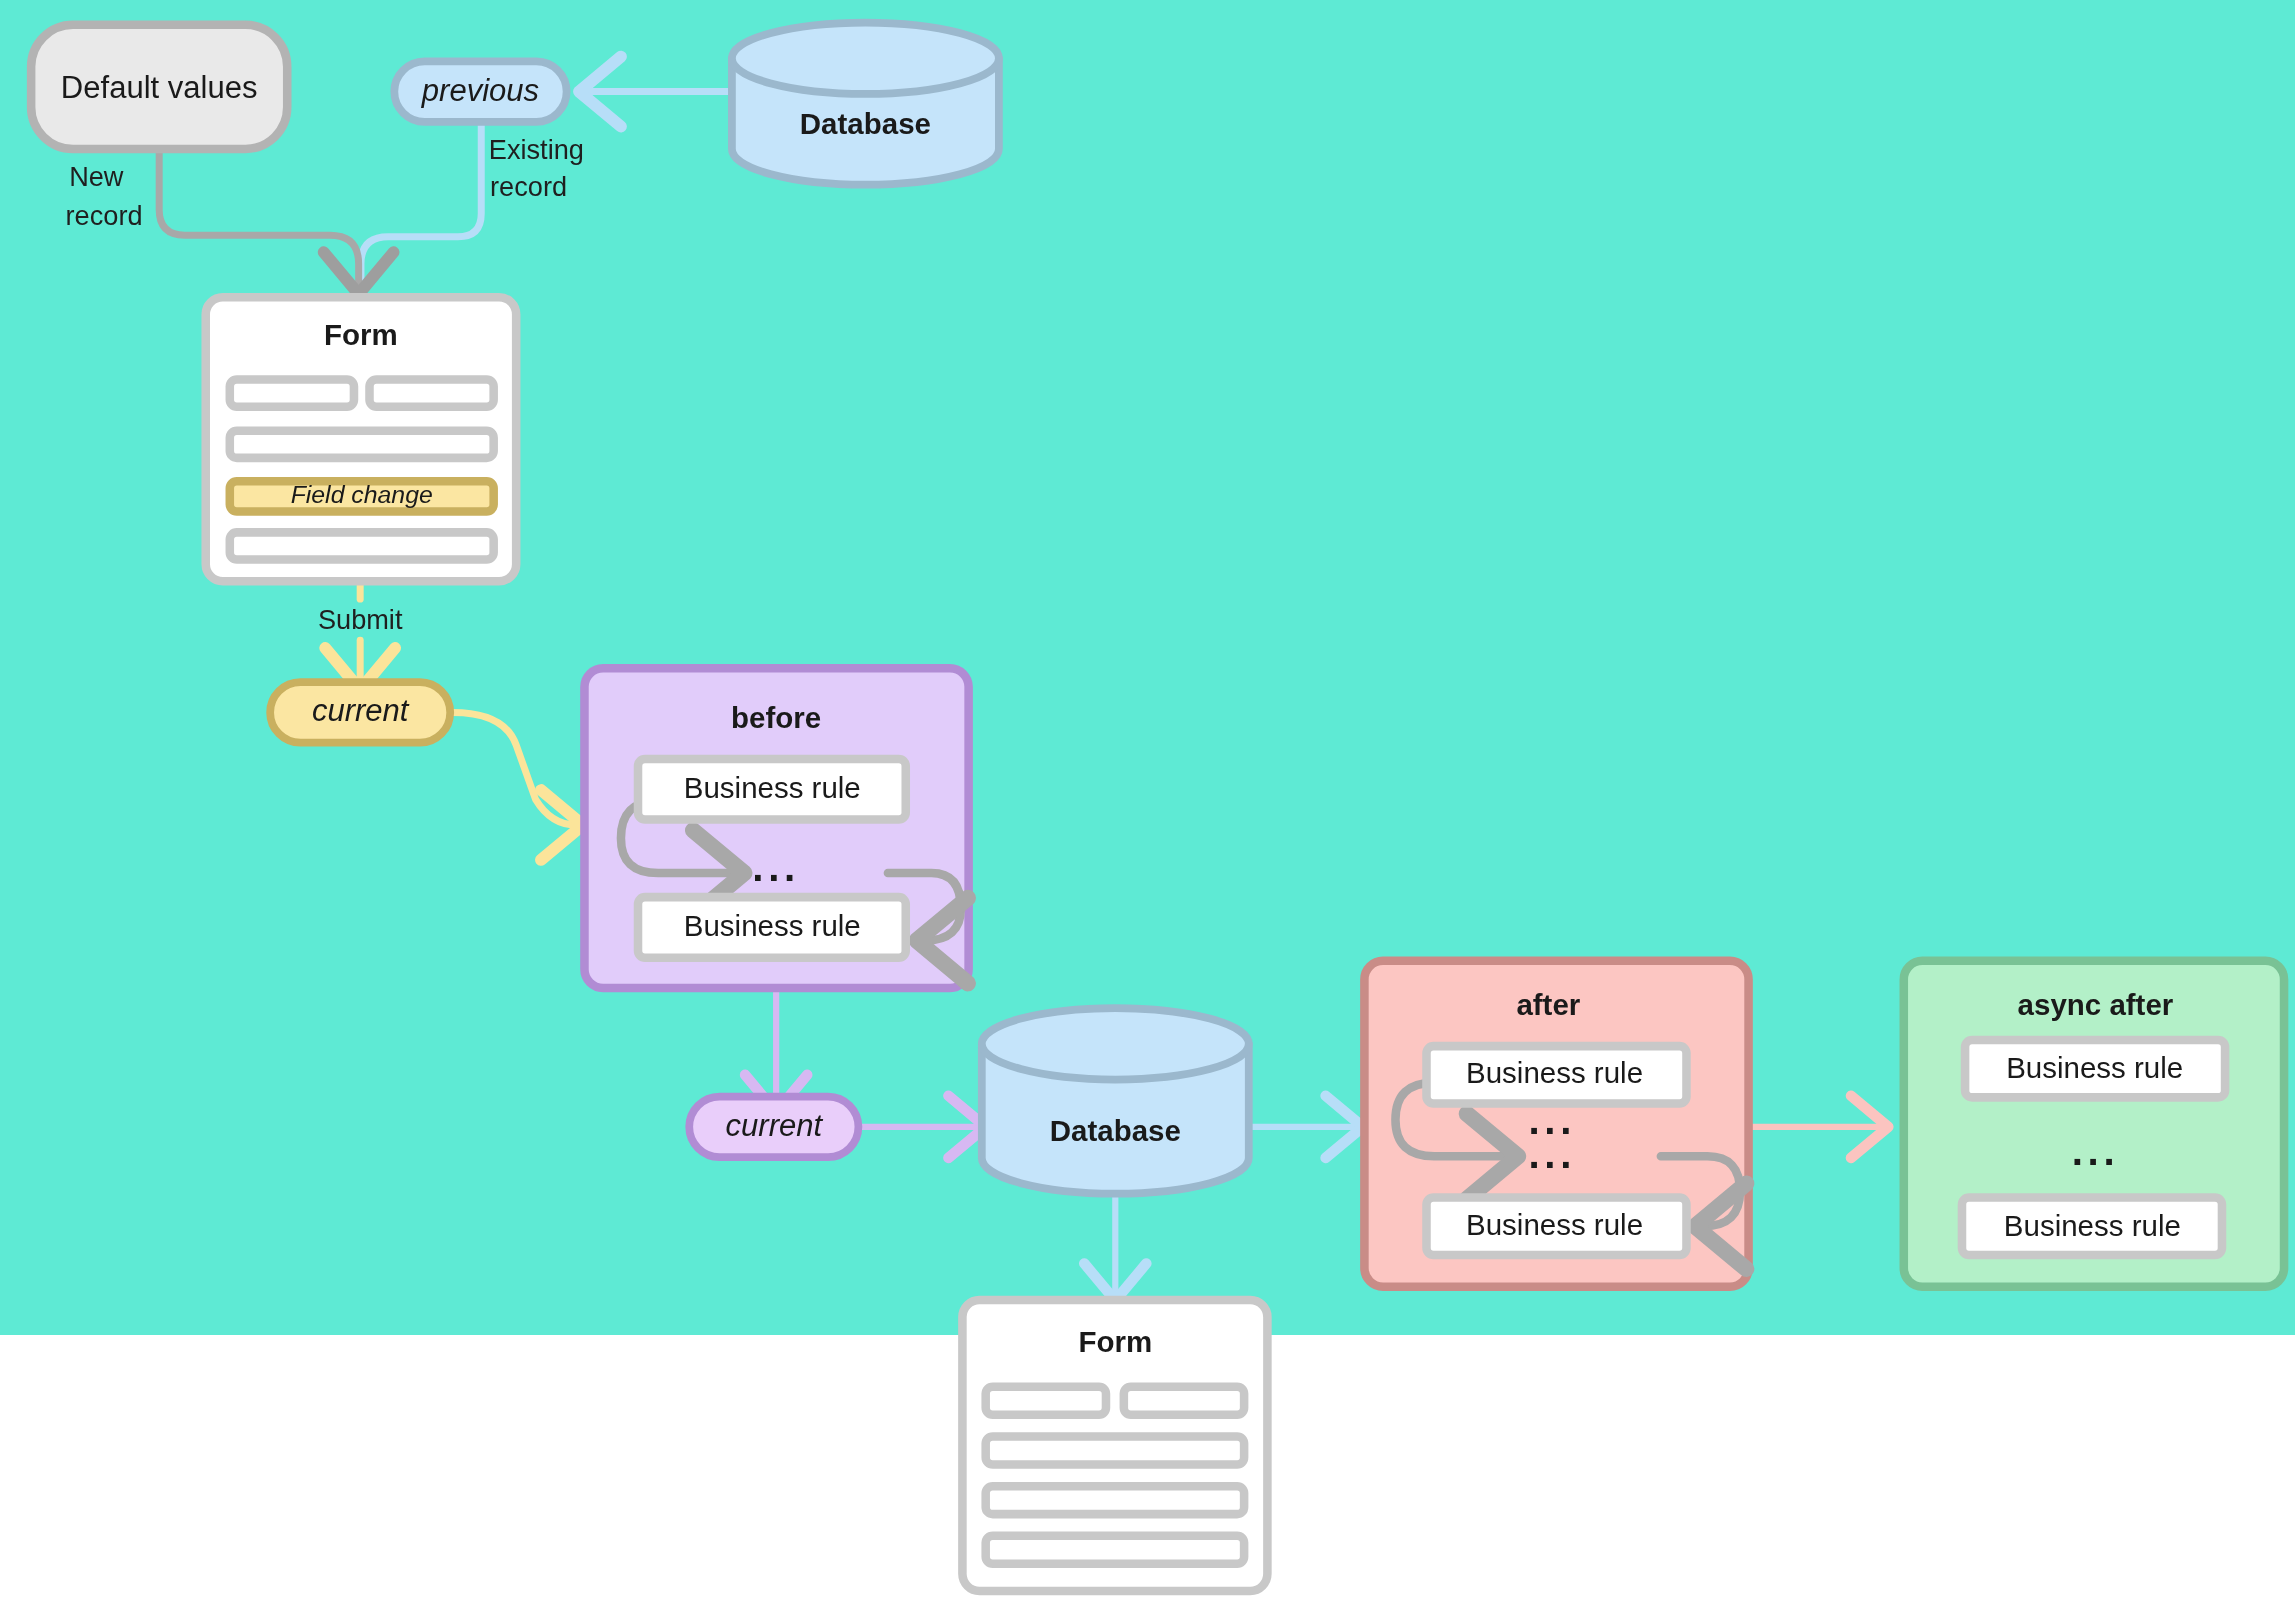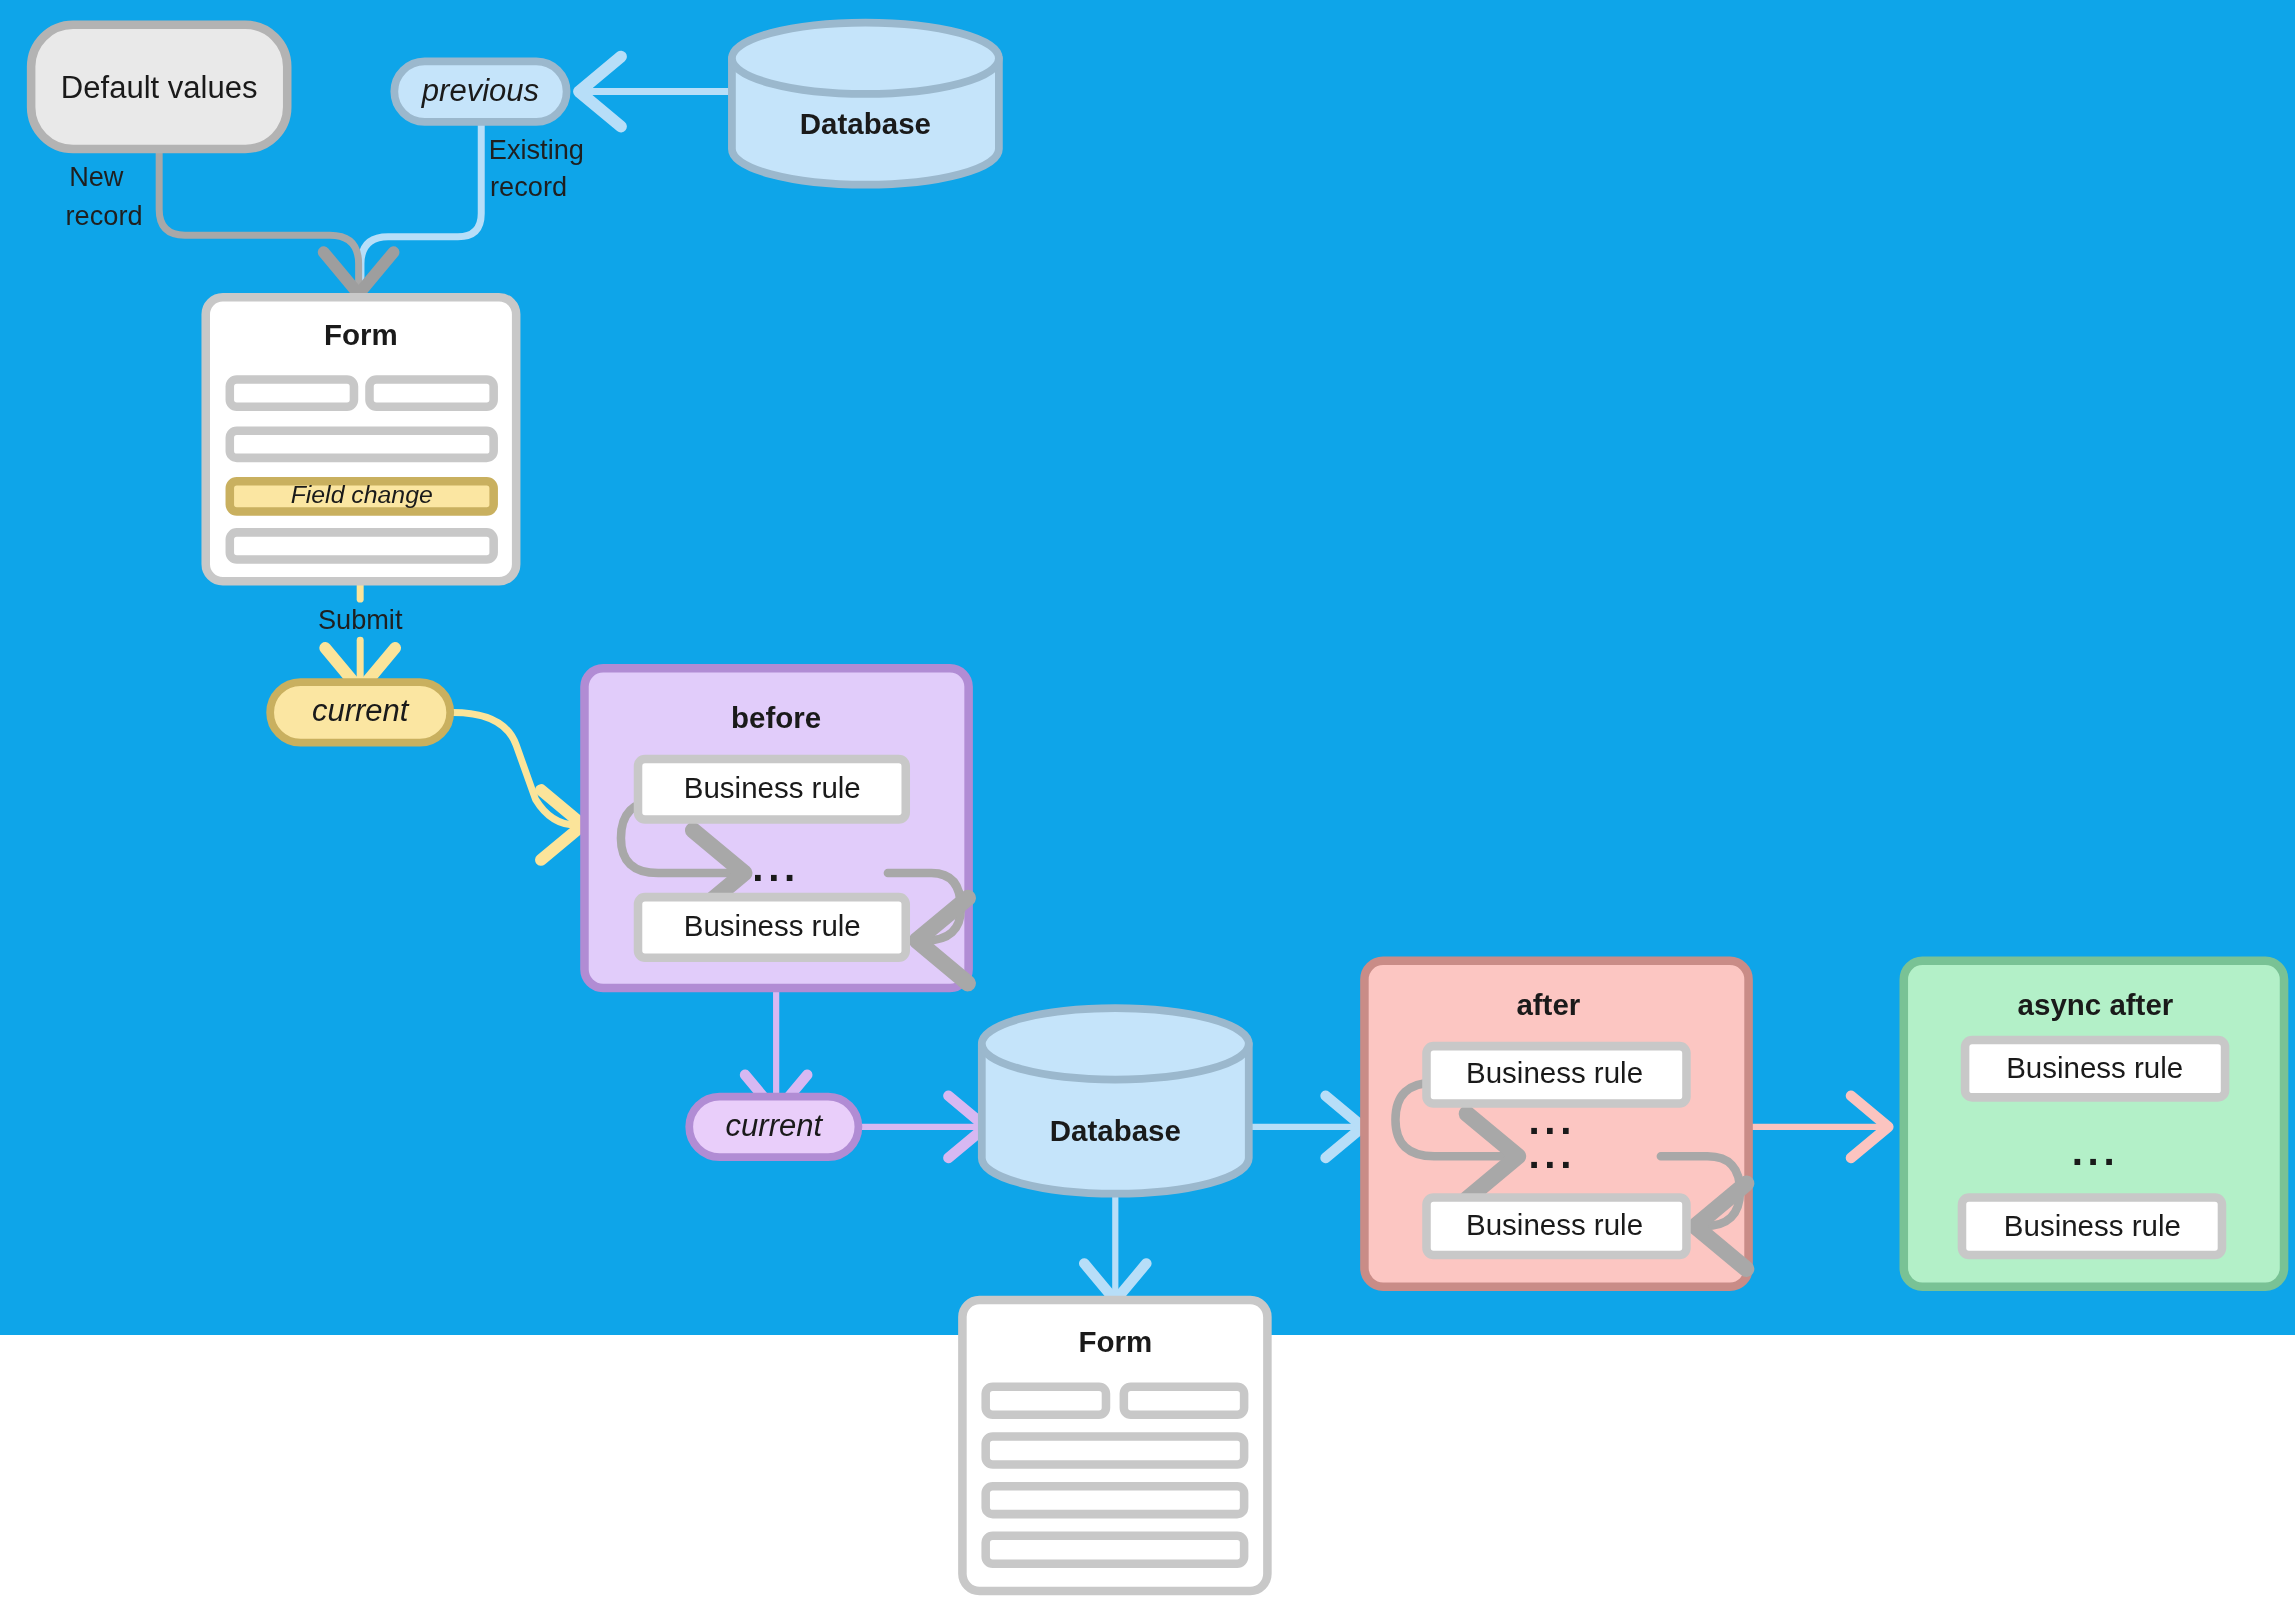--- a/index.html
+++ b/index.html
@@ -11,21 +11,21 @@
   body {
     font-family: "Liberation Sans", sans-serif;
     width: 2295px;
     height: 1615px;
     overflow: hidden;
   }
   #diagram {
     position: relative;
     width: 2295px;
     height: 1335px;
-    background: #0ea5e9;
+    background: #5eead4;
   }
   svg.layer {
     position: absolute;
     top: 0;
     left: 0;
     width: 2295px;
     height: 1615px;
     overflow: visible;
   }
   .node-text {

